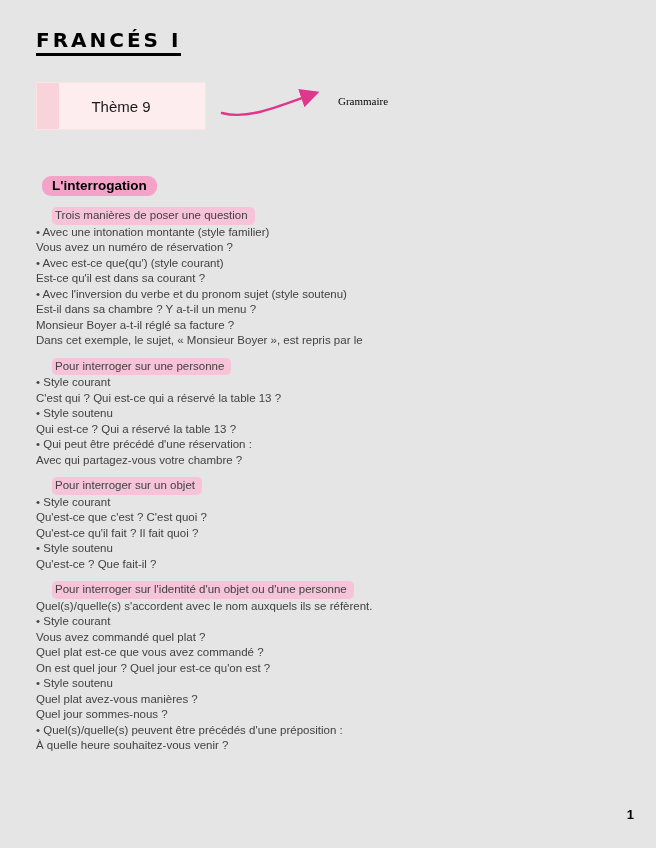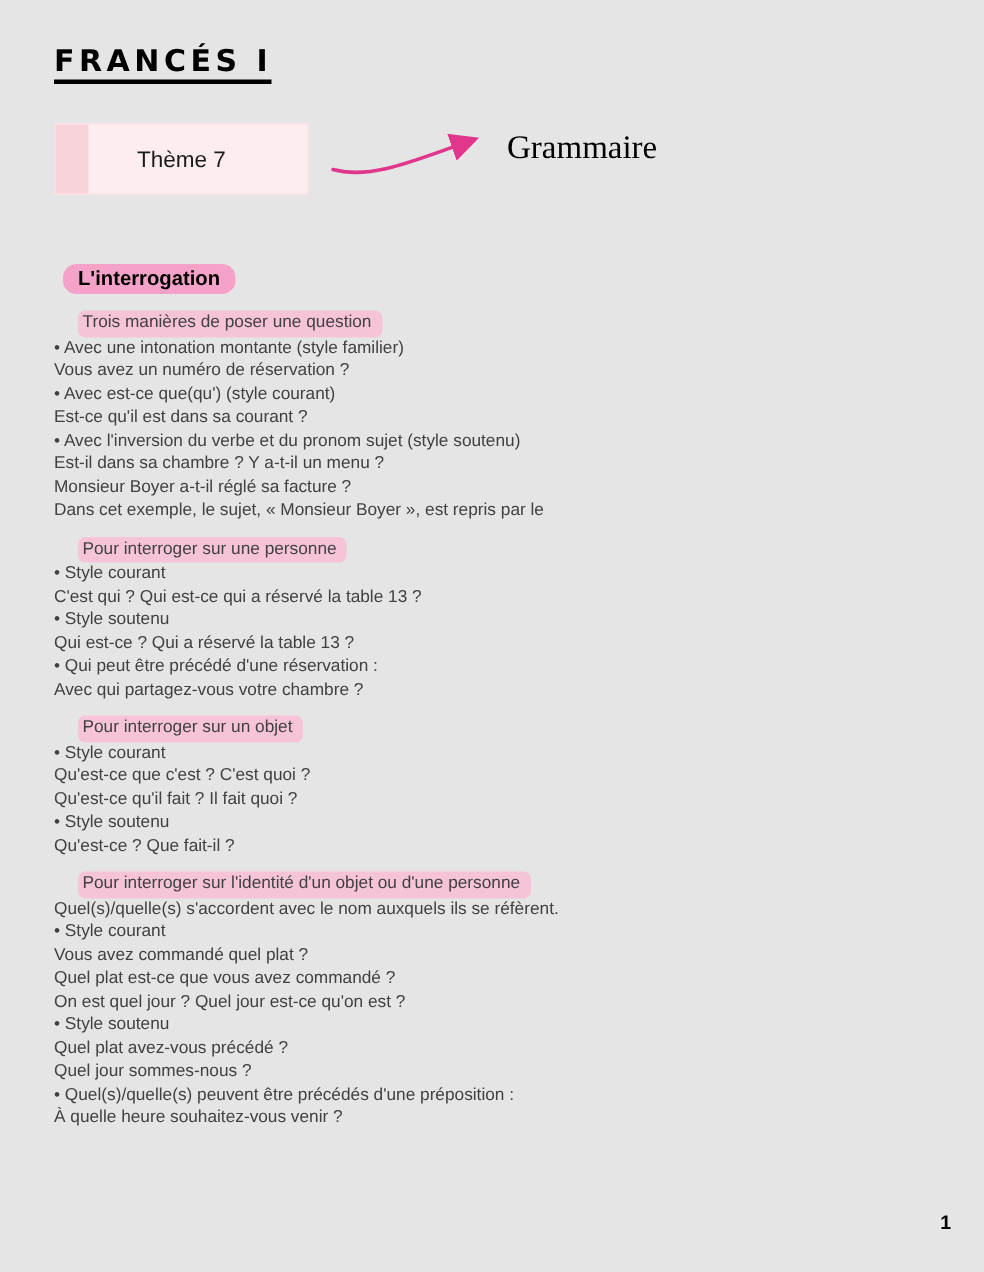--- a/index.html
+++ b/index.html
@@ -16,21 +16,21 @@
 
   .theme-row { position:relative; margin:26px 0 0 36px; height:48px; width:600px; }
   .theme-box {
     position:absolute; left:0; top:0; width:170px; height:48px;
     background:#fdedef; border:1px solid #fae2e5;
     display:flex; align-items:center; justify-content:center;
   }
   .theme-strip { position:absolute; left:0; top:0; width:22px; height:100%; background:#f8d3d9; }
   .theme-label { font-size:15px; color:#1a1a1a; }
   .arrow-svg { position:absolute; left:178px; top:0; width:120px; height:40px; }
-  .annotation { position:absolute; left:302px; top:3px; font-family:"Liberation Serif", serif; font-size:22px; color:#000; }
+  .annotation { position:absolute; left:302px; top:13px; font-family:"Liberation Serif", serif; font-size:11px; color:#000; }
 
   .main-heading-wrap { margin:46px 10px 0 42px; }
   .main-heading {
     display:inline-block; background:#f5a2c9; color:#000;
     font-weight:700; font-size:13.5px; padding:2px 10px 3px; border-radius:9px;
   }
 
   .content { margin:11px 0 0 36px; font-size:11.5px; line-height:15.5px; color:#414141; }
   .section { margin-top:9px; }
   .section:first-child { margin-top:0; }
@@ -46,21 +46,21 @@
 </head>
 <body>
 
 <div class="page">
 
   <h1 class="title">FRANCÉS I</h1>
 
   <div class="theme-row">
     <div class="theme-box">
       <div class="theme-strip"></div>
-      <span class="theme-label">Thème 7</span>
+      <span class="theme-label">Thème 9</span>
     </div>
     <svg class="arrow-svg" viewBox="0 0 120 40">
       <defs>
         <marker id="ah" markerWidth="9" markerHeight="9" refX="6.5" refY="4" orient="auto">
           <path d="M0,0 L8,4 L0,8 z" fill="#e0368c"></path>
         </marker>
       </defs>
       <path d="M8,31 C34,38 62,25 102,11" stroke="#e0368c" stroke-width="2.4" fill="none" stroke-linecap="round" marker-end="url(#ah)"></path>
     </svg>
     <span class="annotation">Grammaire</span>
@@ -104,21 +104,21 @@
     </section>
 
     <section class="section">
       <div class="sec-heading-row"><span class="sec-heading">Pour interroger sur l'identité d'un objet ou d'une personne</span></div>
       <div class="line">Quel(s)/quelle(s) s'accordent avec le nom auxquels ils se réfèrent.</div>
       <div class="line">• Style courant</div>
       <div class="line">Vous avez commandé quel plat ?</div>
       <div class="line">Quel plat est-ce que vous avez commandé ?</div>
       <div class="line">On est quel jour ? Quel jour est-ce qu'on est ?</div>
       <div class="line">• Style soutenu</div>
-      <div class="line">Quel plat avez-vous précédé ?</div>
+      <div class="line">Quel plat avez-vous manières ?</div>
       <div class="line">Quel jour sommes-nous ?</div>
       <div class="line">• Quel(s)/quelle(s) peuvent être précédés d'une préposition :</div>
       <div class="line">À quelle heure souhaitez-vous venir ?</div>
     </section>
 
   </div>
 
   <div class="page-number">1</div>
 
 </div>

